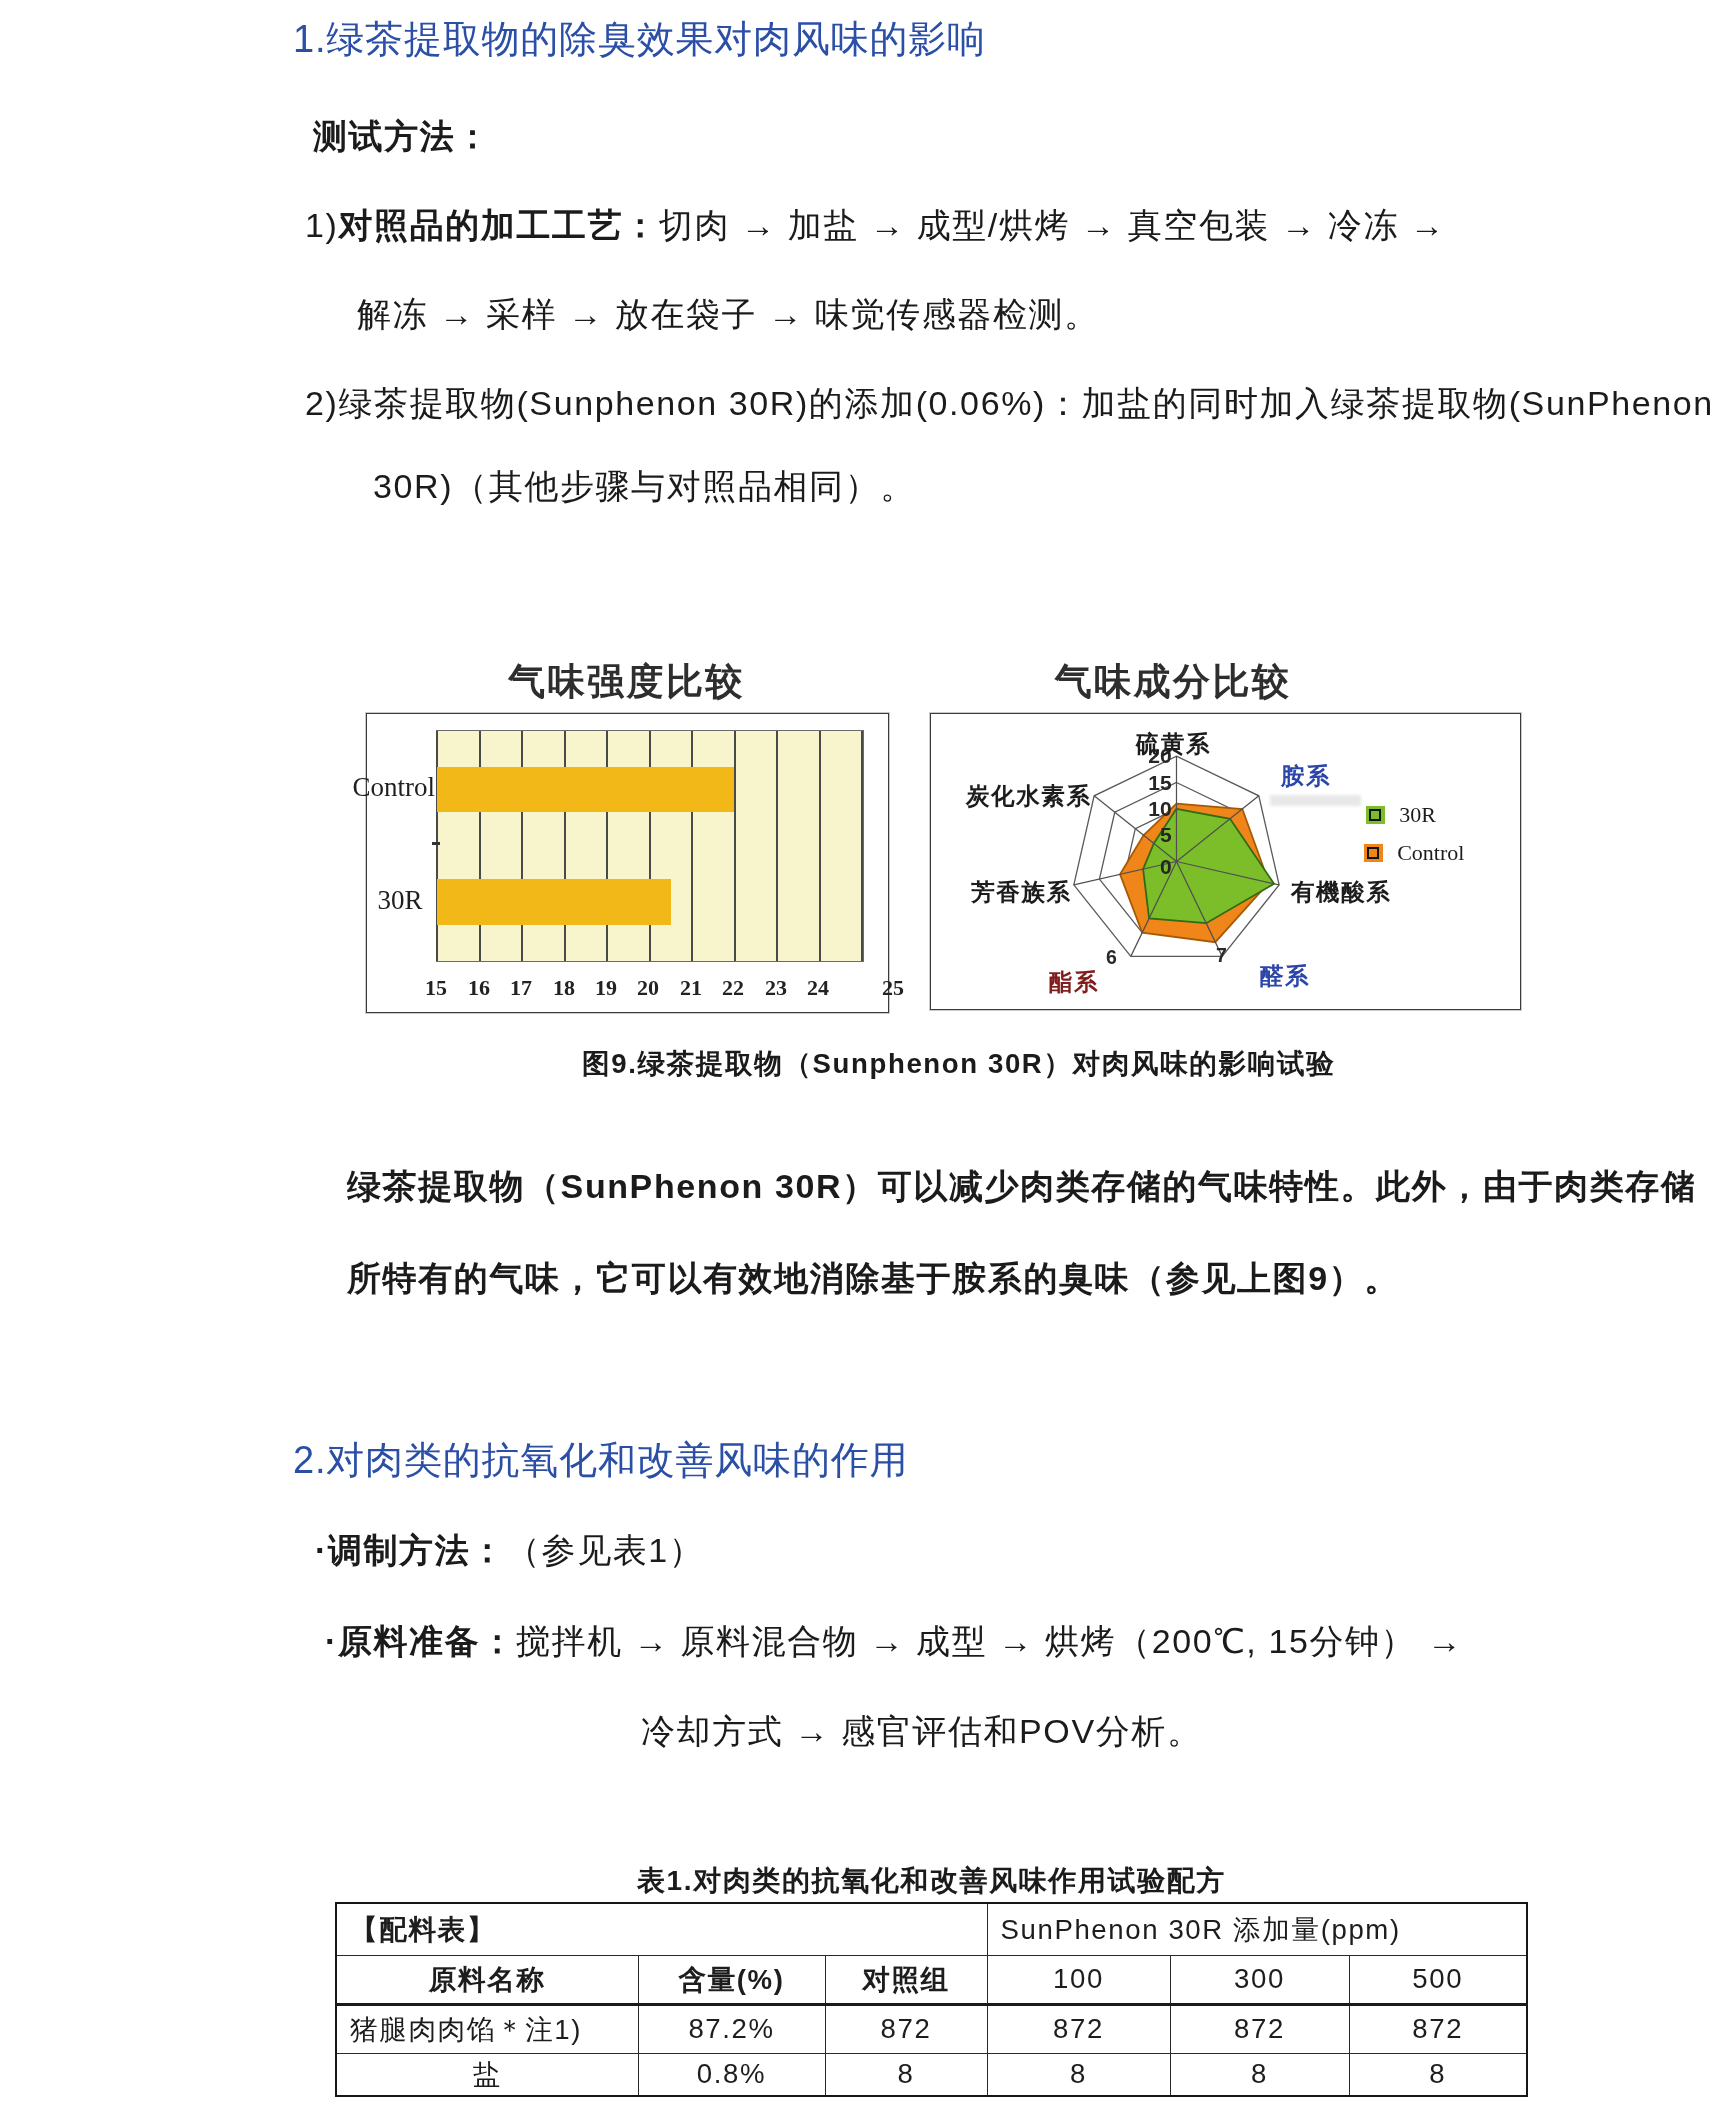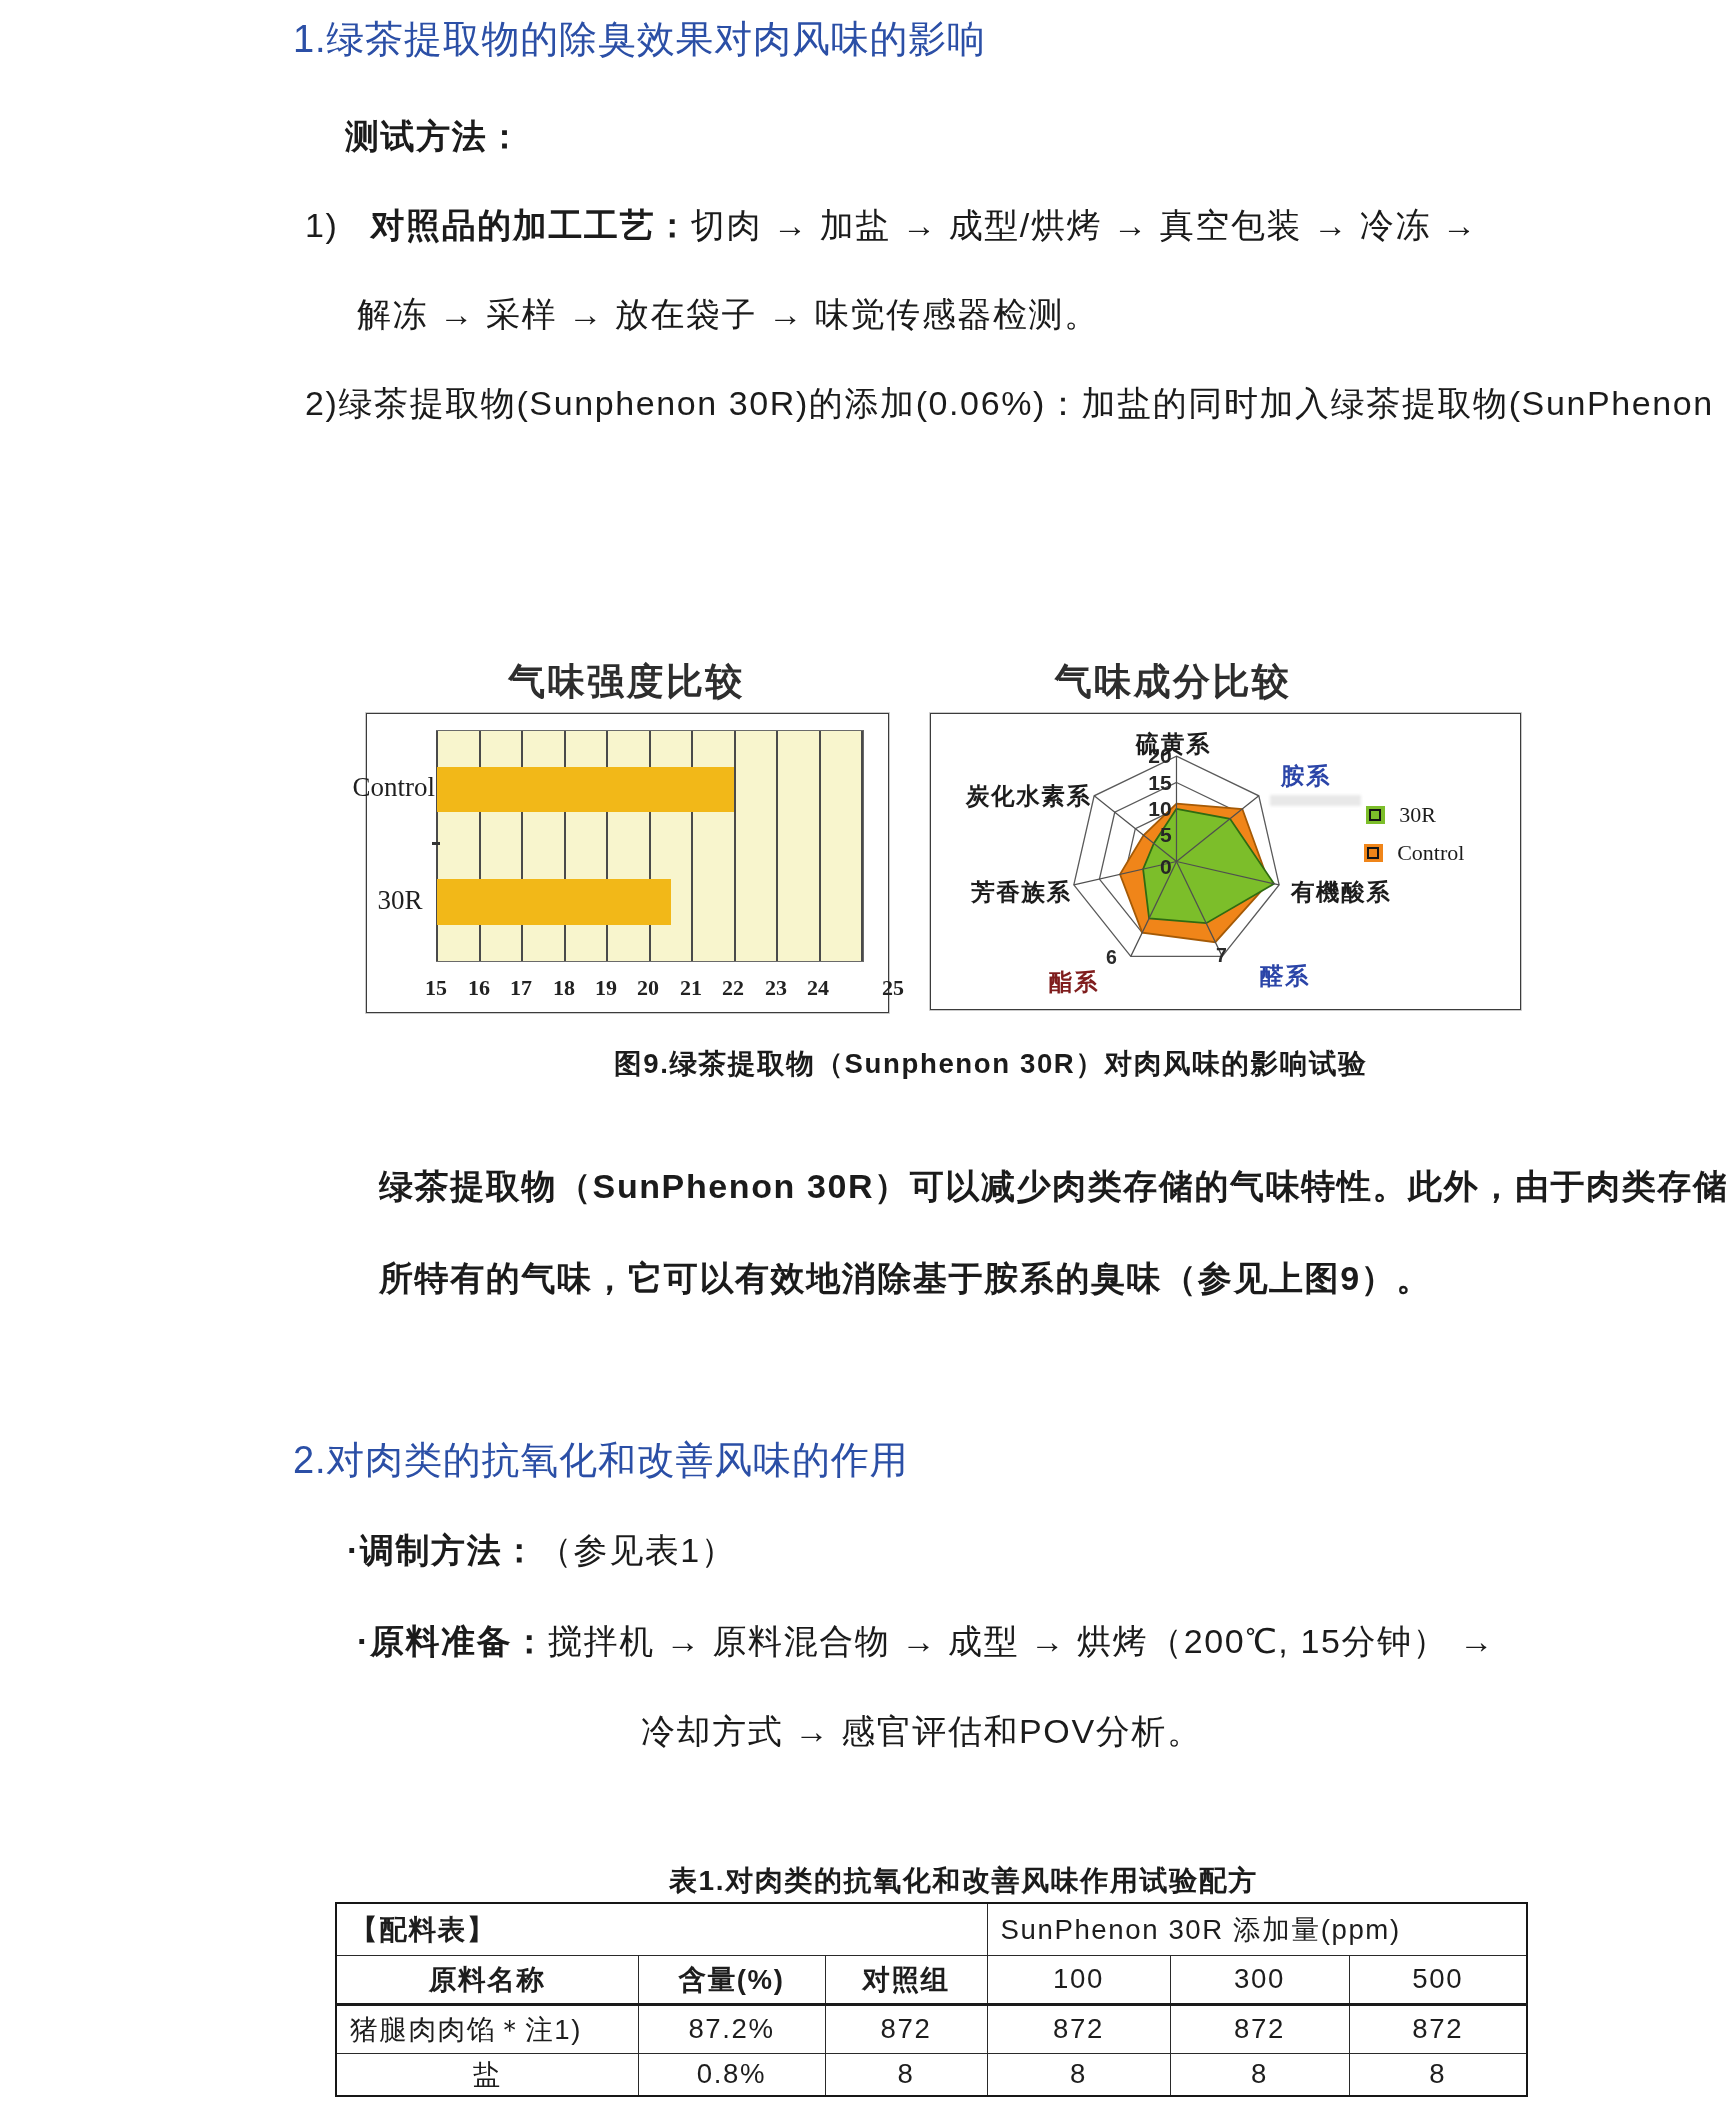--- a/index.html
+++ b/index.html
@@ -1,19 +1,19 @@
 <!DOCTYPE html>
 <html lang="zh" style="font-size:13px"><head>
 <meta charset="utf-8">
 <style>
   html,body{margin:0;padding:0;background:#888;}
   .page{position:relative;width:1731px;height:2108px;background:#ffffff;overflow:hidden;
         font-family:"Liberation Sans",sans-serif;}
   .t{position:absolute;white-space:nowrap;font-size:34px;color:#1b1b1b;letter-spacing:1.6px;line-height:1.25;}
-  .bold{font-weight:700;margin-left:32px;}
+  .bold{font-weight:700;}
   .blue{color:#2b4fa6;}
   .h1{font-size:38px;font-weight:400;color:#2b4fa6;letter-spacing:0.8px;margin-left:8px;}
   .chart-title{position:absolute;text-align:center;font-size:37px;font-weight:700;color:#2e2e2e;letter-spacing:2.4px;}
   .frame{position:absolute;background:#fff;border:1.6px solid #3b3b3b;box-shadow:0 0 0 0.8px #bdbdbd;}
   
   #bar-plot{position:absolute;left:69px;top:16px;width:426px;height:230px;border:0.8px solid #6a6a6a;}
   .gridline{position:absolute;top:0;bottom:0;width:1.6px;background:#4a4a4a;}
   .bar{position:absolute;left:0;}
   .xtick{position:absolute;top:261px;width:36px;text-align:center;
          font-family:"Liberation Serif",serif;font-weight:700;font-size:22px;color:#222;}
@@ -44,20 +44,21 @@
 <div class="page">
 
   <div class="t h1" style="left:285px;top:16px;">1.绿茶提取物的除臭效果对肉风味的影响</div>
   <div class="t bold" style="left:313px;top:115px;">测试方法：</div>
 
   <div class="t" style="left:305px;top:204px;">
     <span>1)</span><span class="bold">对照品的加工工艺：</span><span>切肉 → 加盐 → 成型/烘烤 → 真空包装 → 冷冻 →</span>
   </div>
   <div class="t" style="left:357px;top:293px;">解冻 → 采样 → 放在袋子 → 味觉传感器检测。</div>
   <div class="t" style="left:305px;top:382px;">2)绿茶提取物(Sunphenon 30R)的添加(0.06%)：加盐的同时加入绿茶提取物(SunPhenon</div>
+  <div class="t" style="left:373px;top:465px;">30R)（其他步骤与对照品相同）。</div>
 
   <div class="chart-title" style="left:366px;top:657px;width:521px;">气味强度比较</div>
   <div class="frame" style="left:366px;top:713px;width:521px;height:298px;">
     <div id="bar-plot" style="background: rgb(248, 245, 205);">
         <div class="gridline" style="left: -0.8px;"></div>
         <div class="gridline" style="left: 42px;"></div>
         <div class="gridline" style="left: 84px;"></div>
         <div class="gridline" style="left: 127px;"></div>
         <div class="gridline" style="left: 169px;"></div>
         <div class="gridline" style="left: 212px;"></div>

